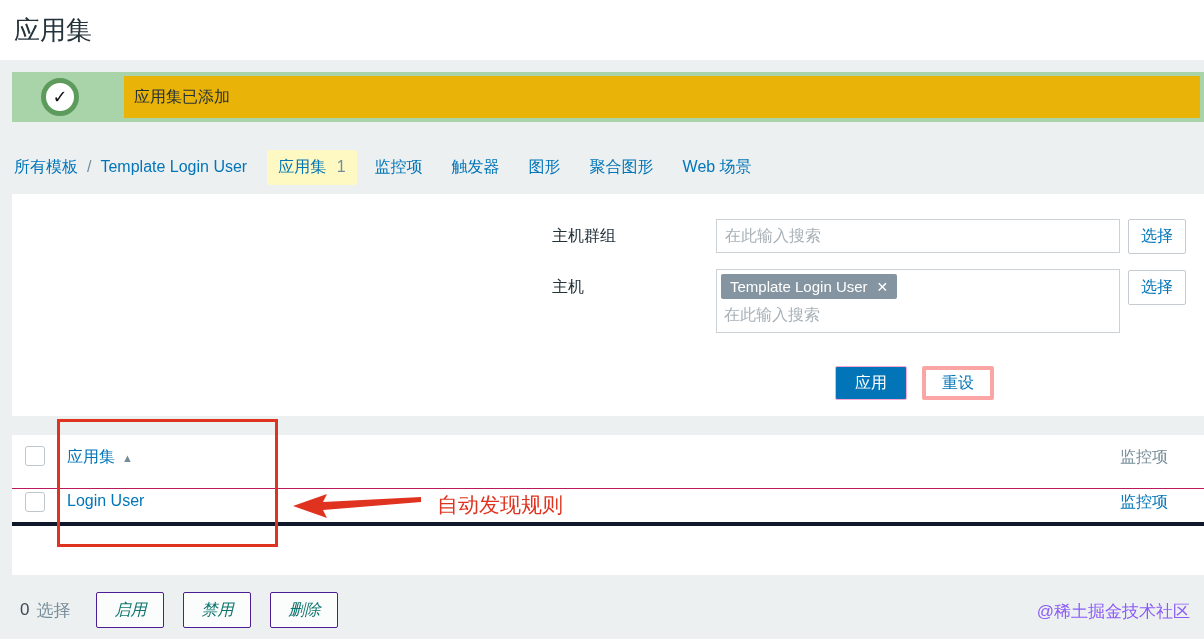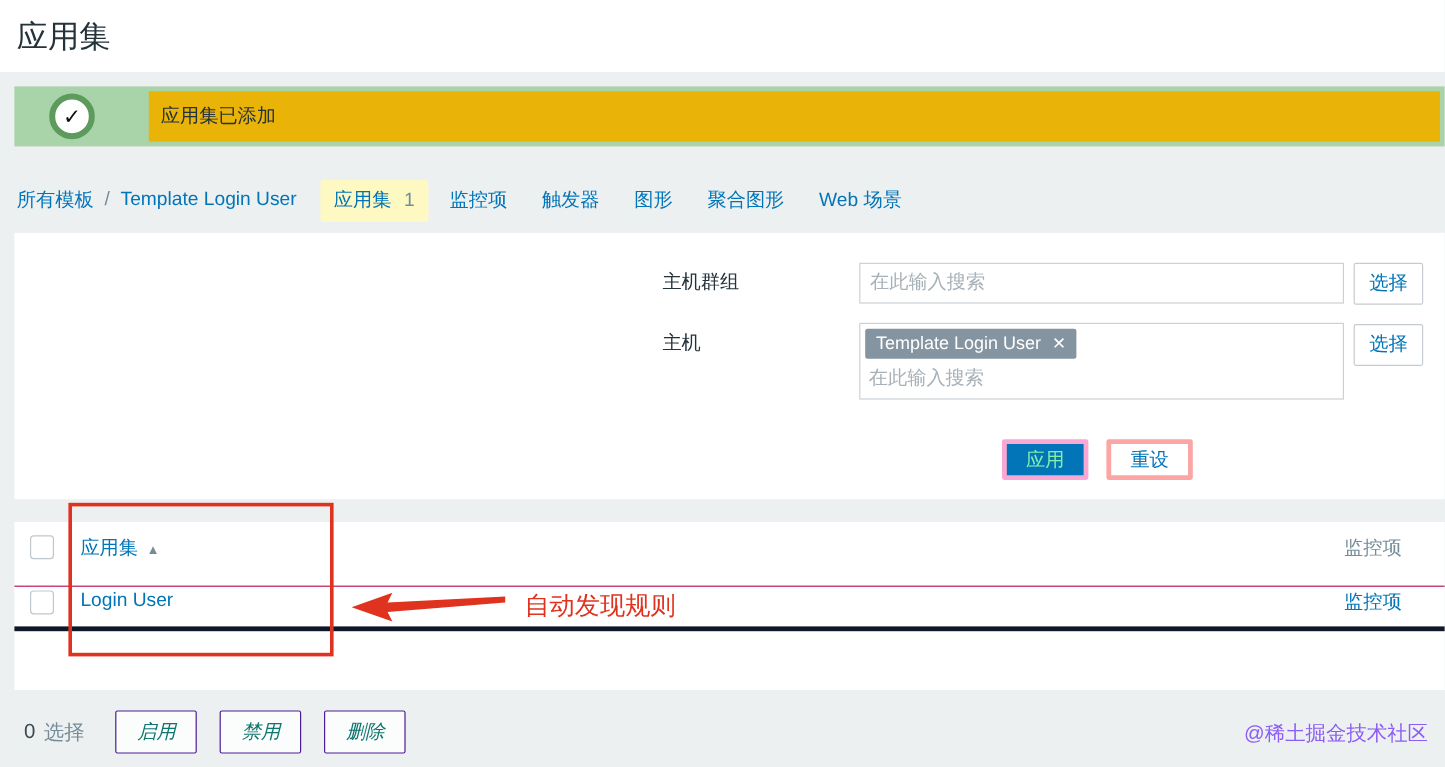--- a/index.html
+++ b/index.html
@@ -43,21 +43,21 @@
   .multiselect { position: absolute; left: 704px; top: 75px; width: 404px; height: 64px;
                  border: 1px solid #ccd1d5; background: #fff; padding: 4px; cursor: text; }
   .chip { display: inline-flex; align-items: center; background: #8494a0; color: #fff; font-size: 15px;
           padding: 4px 9px; border-radius: 2px; }
   .chip-x { margin-left: 9px; font-weight: bold; font-size: 14px; cursor: pointer; }
   .ms-placeholder { color: #a7b1b7; font-size: 16px; padding: 6px 3px 0 3px; }
   .btn-select { position: absolute; left: 1116px; width: 58px; height: 35px; background: #fff;
                 border: 1px solid #c5cbd0; border-radius: 2px; color: #0275b8; font-size: 16px;
                 font-family: inherit; cursor: pointer; }
   .btn-apply { position: absolute; left: 823px; top: 172px; width: 72px; height: 34px; background: #0275b8;
-               border: 4px solid #f9a8d4; border-radius: 2px; color: #86efac; font-size: 16px; font-family: inherit; cursor: pointer; }
+               border: 1px solid #f9a8d4; border-radius: 2px; color: #ffffff; font-size: 16px; font-family: inherit; cursor: pointer; }
   .btn-reset { position: absolute; left: 910px; top: 172px; width: 72px; height: 34px; background: #fff;
                border: 4px solid #fca5a5; border-radius: 2px; color: #0275b8; font-size: 16px; font-family: inherit; cursor: pointer; }
 
   
   .table-panel { margin: 19px 0 0 12px; width: calc(100% - 12px); height: 140px; background: #fff; position: relative; }
   .t-header { position: absolute; top: 0; left: 0; right: 0; height: 54px; border-bottom: 1px solid #be185d; }
   .t-row { position: absolute; top: 43px; left: 0; right: 0; height: 48px; border-bottom: 4px solid #0f172a; }
   .checkbox { position: absolute; left: 13px; width: 20px; height: 20px; border: 1px solid #bfc7cd;
               border-radius: 3px; background: #fff; cursor: pointer; }
   .t-header .checkbox { top: 11px; }

